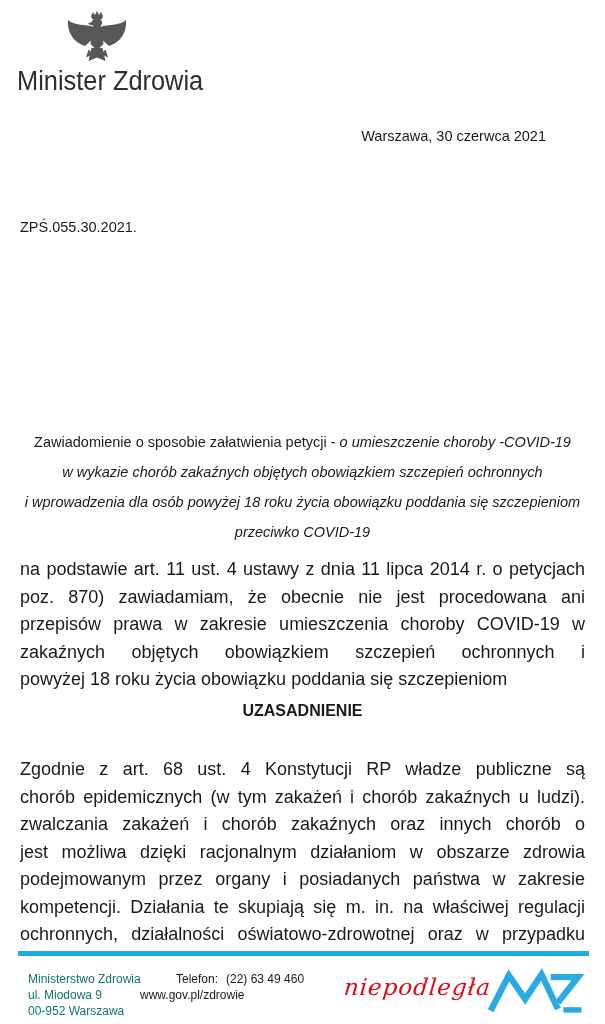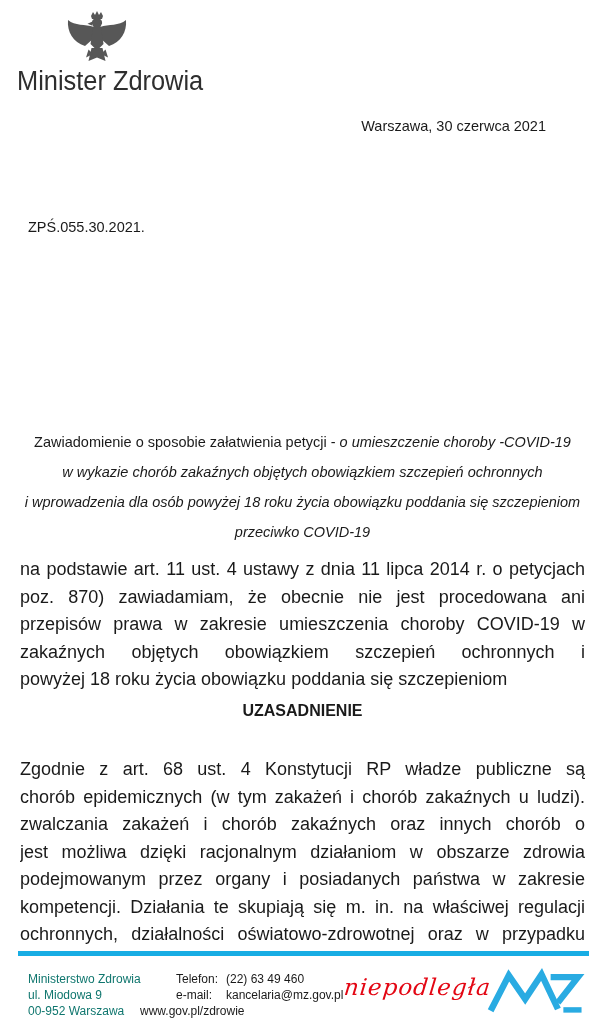--- a/index.html
+++ b/index.html
@@ -17,26 +17,26 @@
   .emblem { position: absolute; left: 64px; top: 10px; width: 66px; height: 58px; }
   .ministry-title {
     position: absolute; left: 17px; top: 66px;
     font-size: 27px; font-weight: 400; color: #2e2e2e;
     letter-spacing: 0px;
     transform: scaleX(0.94); transform-origin: left top;
     white-space: nowrap;
   }
 
   .place-date {
-    position: absolute; top: 118px; right: 59px;
+    position: absolute; top: 128px; right: 59px;
     font-size: 14.5px; color: #1a1a1a;
   }
 
   .reference {
-    position: absolute; left: 28px; top: 219px;
+    position: absolute; left: 20px; top: 219px;
     font-size: 14.5px; color: #1a1a1a;
   }
 
   .title-block {
     position: absolute; left: 20px; top: 427px; width: 565px;
     text-align: center; font-size: 14.5px; line-height: 30px; color: #1a1a1a;
   }
   .title-block .it { font-style: italic; text-align: right; }
 
   .body-par { position: absolute; left: 20px; width: 565px; font-size: 18px; color: #1a1a1a; }
@@ -142,24 +142,20 @@
     <div>Ministerstwo Zdrowia</div>
     <div>ul. Miodowa 9</div>
     <div>00-952 Warszawa</div>
   </div>
 
   <div class="footer-contact">
     <div class="contact-row">
       <span class="contact-label">Telefon:</span>
       <span>(22) 63 49 460</span>
     </div>
-    <div class="contact-row">
-      <span class="contact-label">e-mail:</span>
-      <span>kancelaria@mz.gov.pl</span>
-    </div>
     <div>www.gov.pl/zdrowie</div>
   </div>
 
   <div class="niepodlegla" style="color:#E30613;">niepodległa</div>
 
   <div class="mz-logo">
     <svg viewBox="0 0 110 56" width="100" height="56" aria-hidden="true">
       <polyline points="4,52 24,13 42,39 60,12 78,50" fill="none" stroke="#29ABE2" stroke-width="7"></polyline>
       <polyline points="70,15 100,15 78,43" fill="none" stroke="#29ABE2" stroke-width="7"></polyline>
       <line x1="84" y1="51" x2="104" y2="51" stroke="#29ABE2" stroke-width="6"></line>

